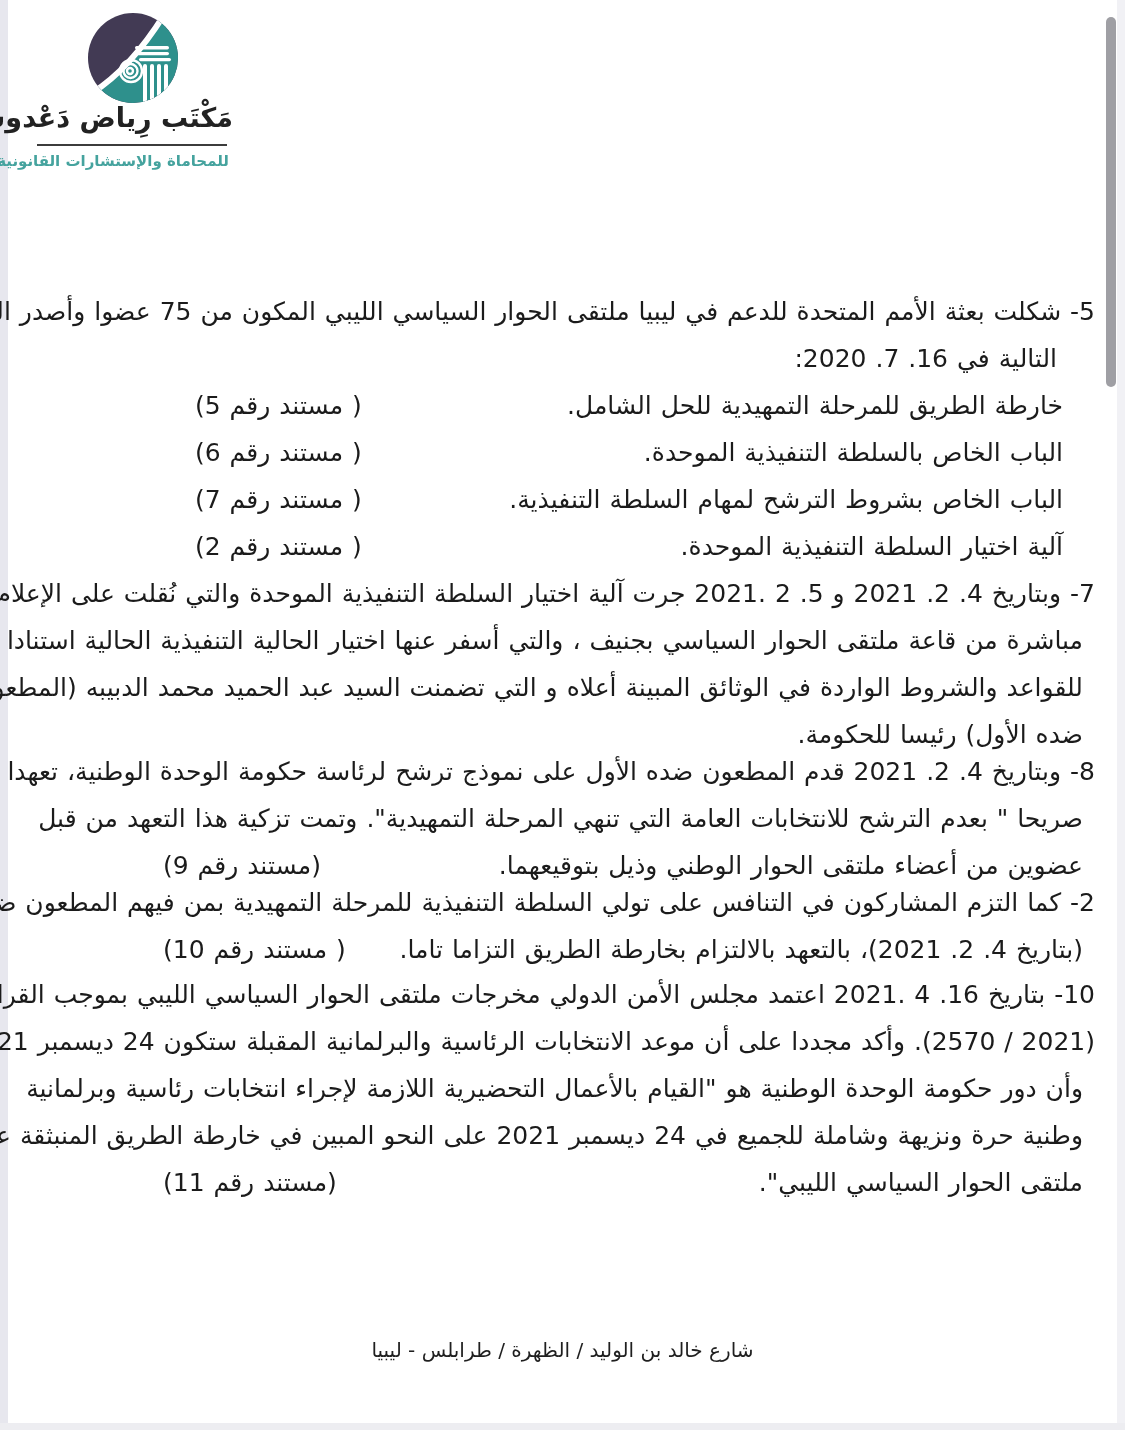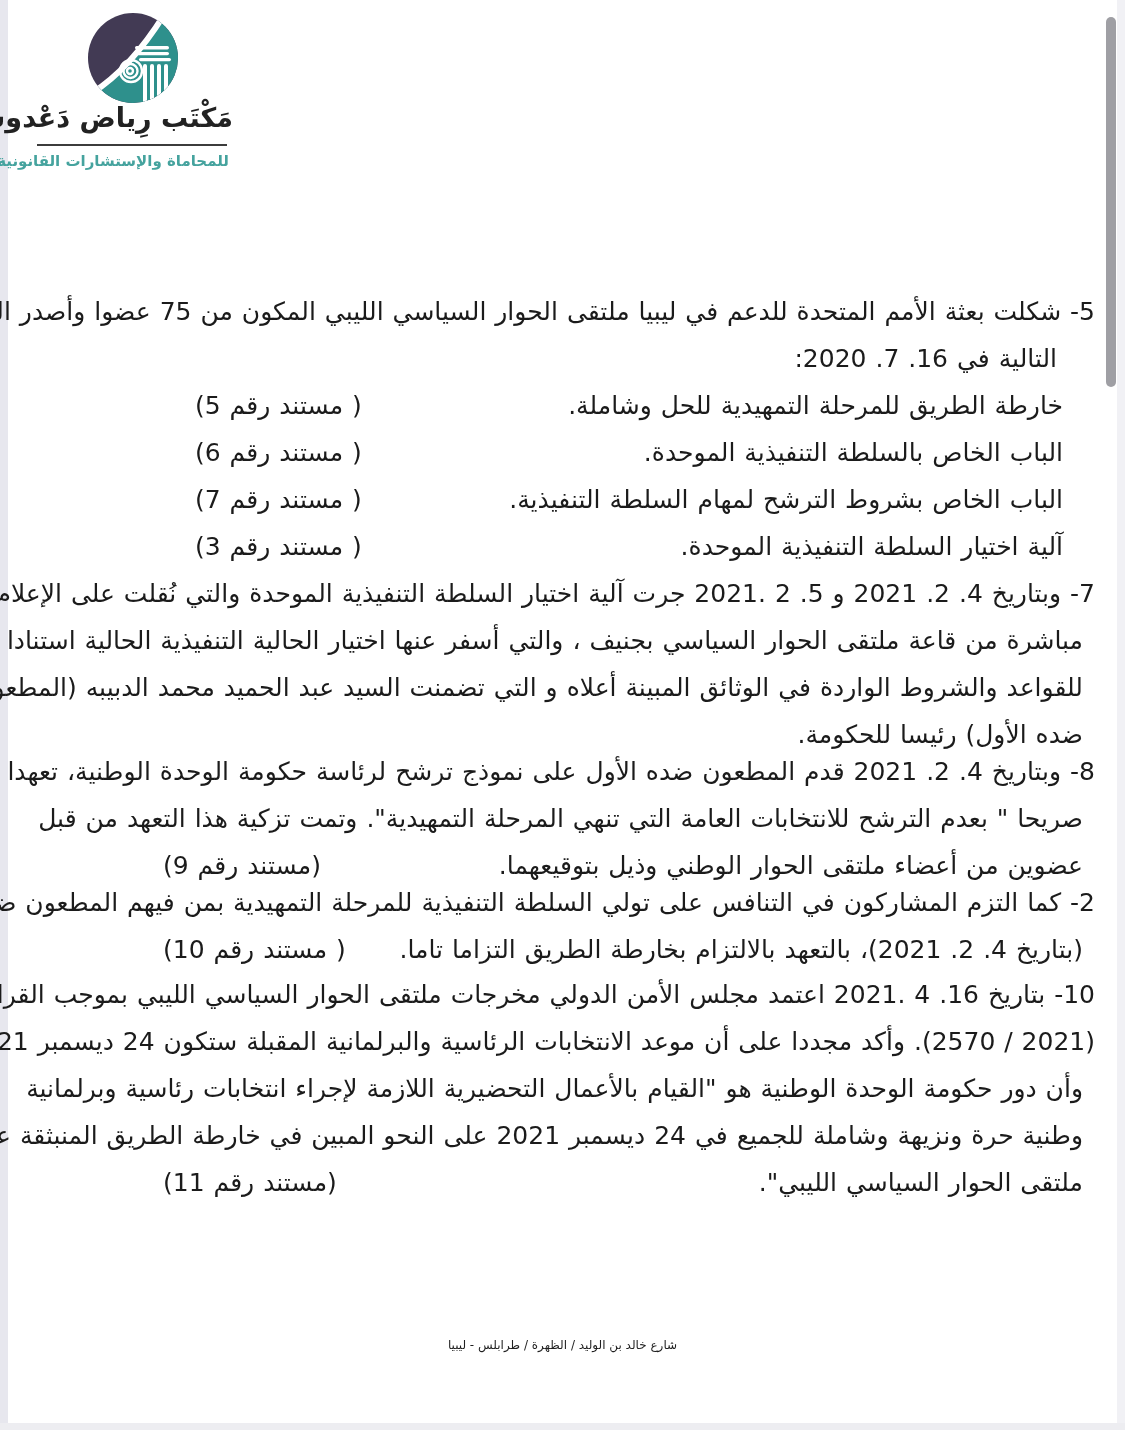--- a/index.html
+++ b/index.html
@@ -28,21 +28,21 @@
   .line{height:47px;line-height:47px;text-align:right;white-space:nowrap;}
   .indent-sm{padding-right:12px;}
   .indent-lg{padding-right:38px;}
   .mt-up{margin-top:-10px;}
   .mt-up2{margin-top:-2px;}
   .l-ref{display:flex;justify-content:space-between;align-items:center;}
   .l-ref .ref{direction:rtl;}
   .l-ref.docref{padding-right:32px;padding-left:165px;}
   .l-ref.bodyref{padding-right:12px;padding-left:133px;}
   .footer{position:absolute;left:0;top:1338px;width:100%;text-align:center;
-    direction:rtl;font-size:12px;color:#1f1f1f;}
+    direction:rtl;font-size:20px;color:#1f1f1f;}
 </style>
 </head>
 <body>
 
 <div id="page">
 
   <div class="edge-left"></div>
   <div class="edge-right"></div>
   <div class="edge-bottom"></div>
 
@@ -76,34 +76,34 @@
     </g>
   </svg>
   <div class="logo-name">مَكْتَب رِياض دَعْدوش</div>
   <div class="logo-divider"></div>
   <div class="logo-subtitle">للمحاماة والإستشارات القانونية</div>
 
   <div class="doc-body">
     <div class="line">5- شكلت بعثة الأمم المتحدة للدعم في ليبيا ملتقى الحوار السياسي الليبي المكون من 75 عضوا وأصدر الوثائق</div>
     <div class="line indent-lg">التالية في 16. 7. 2020:</div>
     <div class="line l-ref docref">
-      <span class="ar">خارطة الطريق للمرحلة التمهيدية للحل وشاملة.</span>
+      <span class="ar">خارطة الطريق للمرحلة التمهيدية للحل الشامل.</span>
       <span class="ref">( مستند رقم  5)</span>
     </div>
     <div class="line l-ref docref">
       <span class="ar">الباب الخاص بالسلطة التنفيذية الموحدة.</span>
       <span class="ref">( مستند رقم 6)</span>
     </div>
     <div class="line l-ref docref">
       <span class="ar">الباب الخاص بشروط الترشح لمهام السلطة التنفيذية.</span>
       <span class="ref">( مستند رقم 7)</span>
     </div>
     <div class="line l-ref docref">
       <span class="ar">آلية اختيار السلطة التنفيذية الموحدة.</span>
-      <span class="ref">( مستند رقم 3)</span>
+      <span class="ref">( مستند رقم 2)</span>
     </div>
     <div class="line">7- وبتاريخ 4. 2. 2021 و 5. 2 .2021 جرت آلية اختيار السلطة التنفيذية الموحدة والتي نُقلت على الإعلام</div>
     <div class="line indent-sm">مباشرة من قاعة ملتقى الحوار السياسي بجنيف ، والتي أسفر عنها اختيار الحالية التنفيذية الحالية استنادا</div>
     <div class="line indent-sm">للقواعد والشروط الواردة في الوثائق المبينة أعلاه و التي تضمنت السيد عبد الحميد محمد الدبيبه (المطعون</div>
     <div class="line indent-sm">ضده الأول) رئيسا للحكومة.</div>
     <div class="line mt-up">8- وبتاريخ 4. 2. 2021 قدم المطعون ضده الأول على نموذج ترشح لرئاسة حكومة الوحدة الوطنية، تعهدا</div>
     <div class="line indent-sm">صريحا " بعدم الترشح للانتخابات العامة التي تنهي المرحلة التمهيدية". وتمت تزكية هذا التعهد من قبل</div>
     <div class="line l-ref bodyref">
       <span class="ar">عضوين من أعضاء ملتقى الحوار الوطني وذيل بتوقيعهما.</span>
       <span class="ref">(مستند رقم 9)</span>

